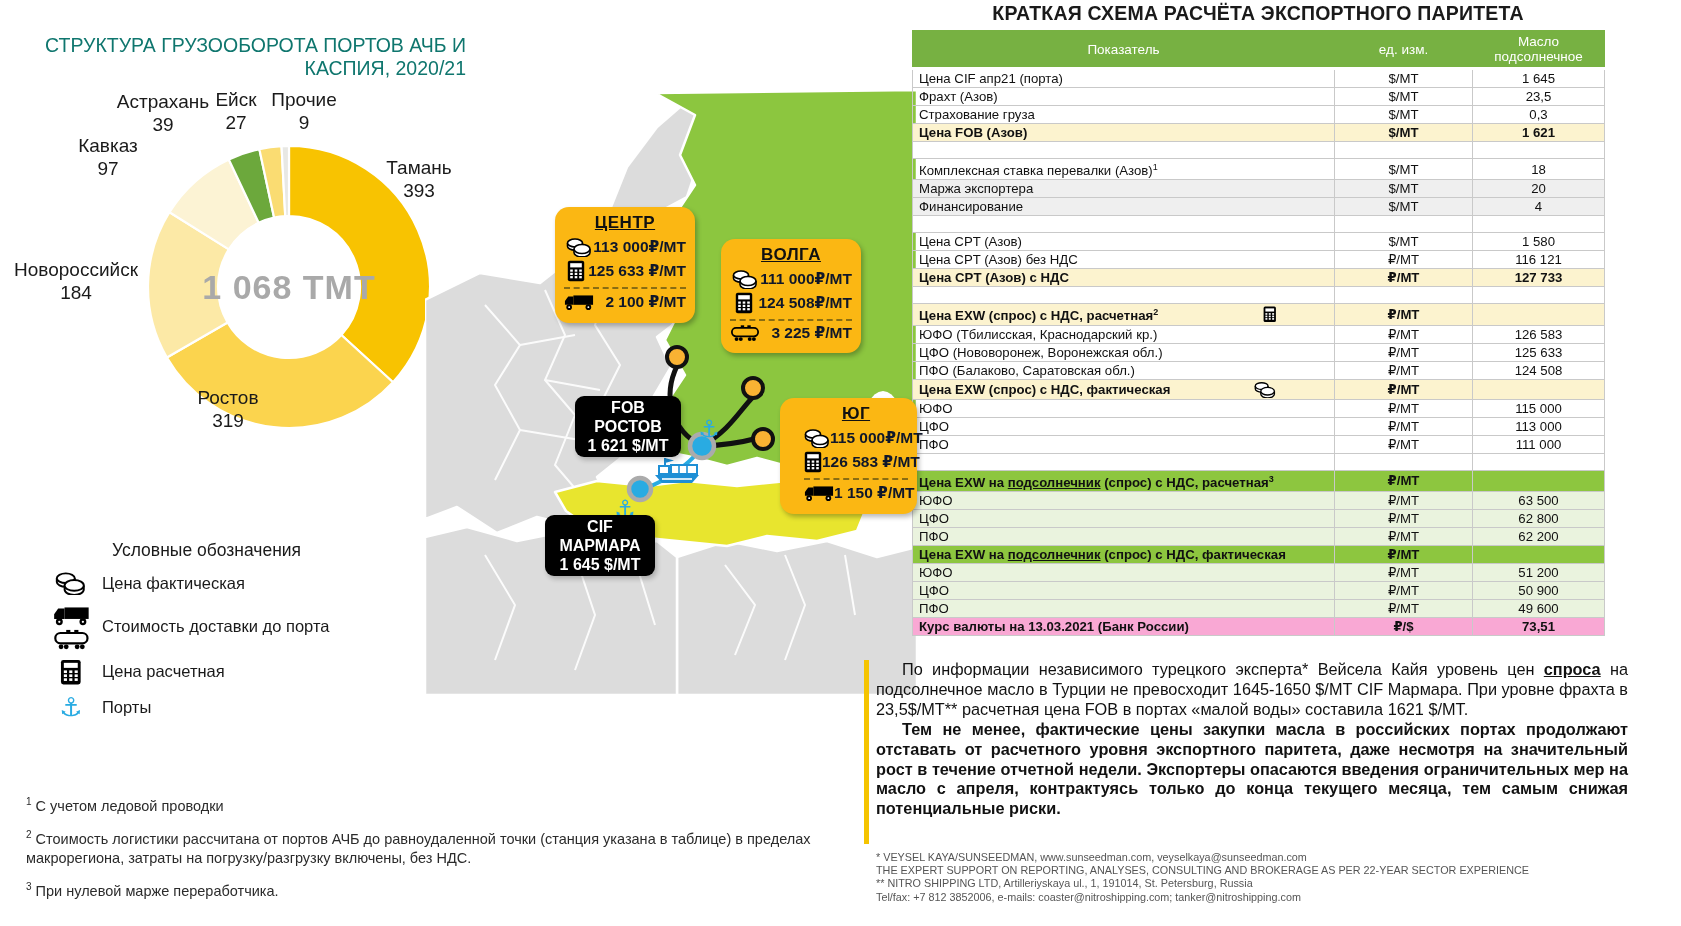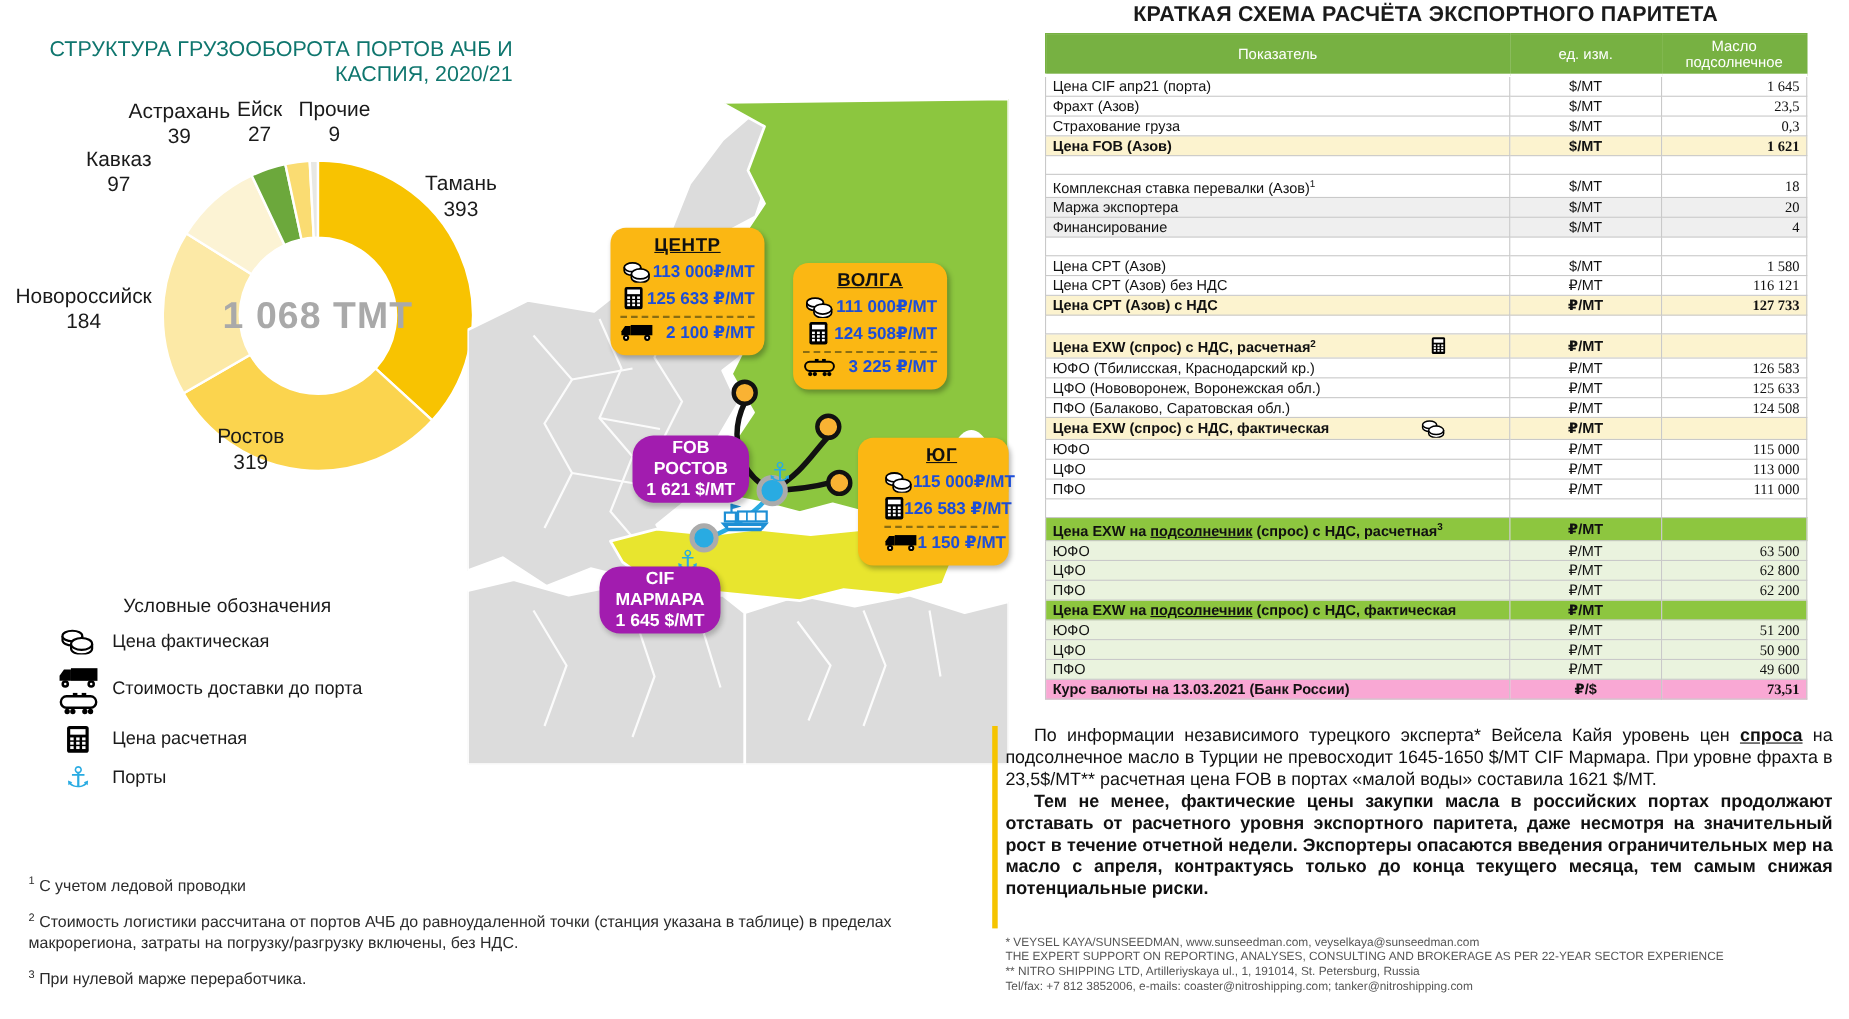--- a/index.html
+++ b/index.html
@@ -37,42 +37,42 @@
 
   
   .map{position:absolute;left:425px;top:85px;width:492px;height:610px;}
   .map svg.land{position:absolute;left:0;top:0;}
   .callout{position:absolute;background:#FBB713;border-radius:14px;
            box-shadow:2px 3px 5px rgba(0,0,0,.28);padding:6px 9px 8px;z-index:3;}
   .callout-title{text-align:center;font-size:17px;font-weight:700;text-decoration:underline;
                  letter-spacing:.5px;margin-bottom:4px;color:#111;}
   .callout-row{display:flex;align-items:center;margin:3px 0;}
   .callout-row .ic{width:30px;display:flex;justify-content:center;}
-  .callout-row .val{flex:1;text-align:right;font-size:15.5px;font-weight:700;color:#1d4ed8;white-space:nowrap;}
+  .callout-row .val{flex:1;text-align:right;font-size:15.5px;font-weight:700;color:#0f172a;white-space:nowrap;}
   .callout-sep{border-top:2px dashed #8a6d12;margin:5px 0 2px;}
   .co-centr{left:130px;top:122px;width:140px;}
   .co-volga{left:296px;top:154px;width:140px;}
   .co-yug{left:355px;top:313px;width:137px;padding-left:24px;}
-  .port-label{position:absolute;background:#a21caf;border-radius:19px;color:#fff;text-align:center;
+  .port-label{position:absolute;background:#000000;border-radius:9px;color:#fff;text-align:center;
               font-size:16px;font-weight:700;line-height:19px;padding:2px 4px;z-index:3;
               box-shadow:2px 3px 5px rgba(0,0,0,.22);}
   .pl-fob{left:150px;top:311px;width:106px;}
   .pl-cif{left:120px;top:430px;width:110px;}
 
   
-  .right{position:absolute;left:902px;top:0;width:766px;height:926px;}
+  .right{position:absolute;left:864px;top:0;width:766px;height:926px;}
   .table-title{position:absolute;left:46px;top:2px;width:696px;text-align:center;
                font-size:19.5px;font-weight:700;color:#1a1a1a;letter-spacing:.2px;}
   table.parity{position:absolute;left:48px;top:30px;width:692px;border-collapse:collapse;
                table-layout:fixed;font-size:13.2px;color:#111;}
   table.parity col.c1{width:422px;} table.parity col.c2{width:138px;} table.parity col.c3{width:132px;}
   table.parity th{background:#77B142;color:#fff;font-weight:400;font-size:13.5px;
                   border:1px solid #77B142;border-bottom:3px solid #fff;padding:3px 4px;}
   table.parity td{border:1px solid #C9C9C9;padding:1px 6px;height:17px;line-height:15px;}
-  td.lab{text-align:left;} td.unit{text-align:center;} td.val{text-align:right;font-family:Liberation Serif, serif;}
+  td.lab{text-align:left;} td.unit{text-align:center;} td.val{text-align:center;}
   tr.yellow td{background:#FCF3CF;font-weight:700;}
   tr.greenhead td{background:#8DC63F;font-weight:700;}
   tr.greenrow td{background:#EAF3DE;}
   tr.alt td{background:#EFEFEF;}
   tr.kurs td{background:#f9a8d4;font-weight:700;}
   tr.blank td{background:#fff;}
   td.lab .cellwrap{display:flex;align-items:center;}
   td.lab .cellwrap .txt{flex:0 1 auto;}
   td.lab .cellwrap .icright{margin-left:auto;margin-right:52px;display:flex;align-items:center;}
   .uword{text-decoration:underline;}

